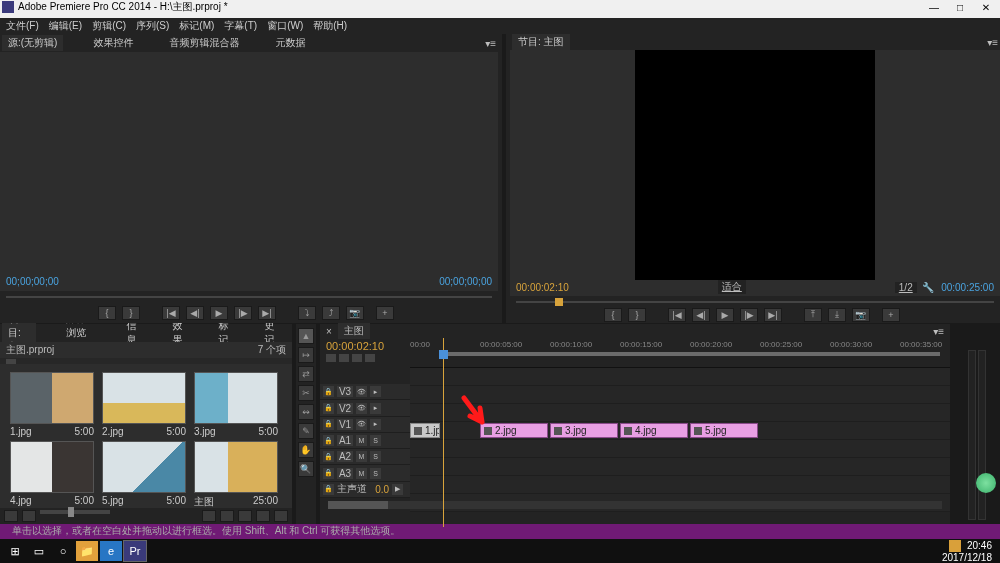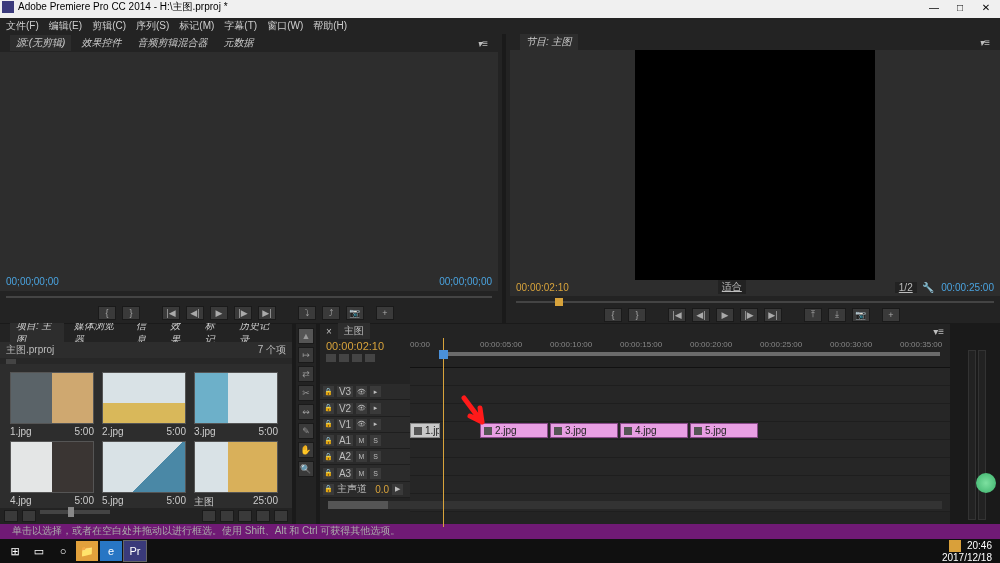--- a/index.html
+++ b/index.html
@@ -6,21 +6,21 @@
 html, body { width: 1000px; height: 563px; overflow: hidden; background: #232323; color: #bdbdbd; }
 .titlebar { height: 18px; background: #f0f0f0; display: flex; align-items: flex-start; justify-content: space-between; padding: 0 2px; color: #000; }
 .titlebar-left { display: flex; align-items: center; gap: 4px; }
 .app-icon { width: 12px; height: 12px; background: #3b3a7c; display: inline-block; }
 .win-controls { display: flex; gap: 2px; }
 .win-btn { width: 24px; height: 14px; display: flex; align-items: center; justify-content: center; font-size: 10px; }
 .menubar { height: 16px; background: #232323; display: flex; align-items: center; padding: 0 6px; gap: 10px; color: #cfcfcf; font-size: 10px; }
 .menubar span { cursor: default; }
 .monitors { height: 290px; display: flex; gap: 4px; background: #232323; border-bottom: 1px solid #1a1a1a; }
 .panel { background: #2d2d2d; display: flex; flex-direction: column; position: relative; }
-.panel-tabs { height: 18px; background: #232323; display: flex; align-items: center; gap: 4px; padding: 0 10px; font-size: 10px; font-style: italic; }
+.panel-tabs { height: 18px; background: #232323; display: flex; align-items: center; gap: 24px; padding: 0 2px; font-size: 10px; }
 .panel-tabs .tab { padding: 1px 6px; color: #ccc; }
 .panel-tabs .tab.active { background: #2d2d2d; }
 .monitor-canvas { flex: 1; background: #2d2d2d; display: flex; align-items: center; justify-content: center; }
 .black-video { background: #000; }
 .time-row { height: 16px; display: flex; align-items: center; justify-content: space-between; padding: 0 6px; background: #2d2d2d; font-size: 10px; }
 .time-row .timecode { color: #4aa3df; }
 .time-row .timecode.orange { color: #d8a33b; }
 .time-row .fit { background: #222; padding: 0 4px; text-decoration: underline; }
 .scrub { height: 12px; background: #232323; position: relative; margin-top: 2px; }
 .scrub .bar { position: absolute; left: 6px; right: 6px; top: 5px; height: 2px; background: #444; }

